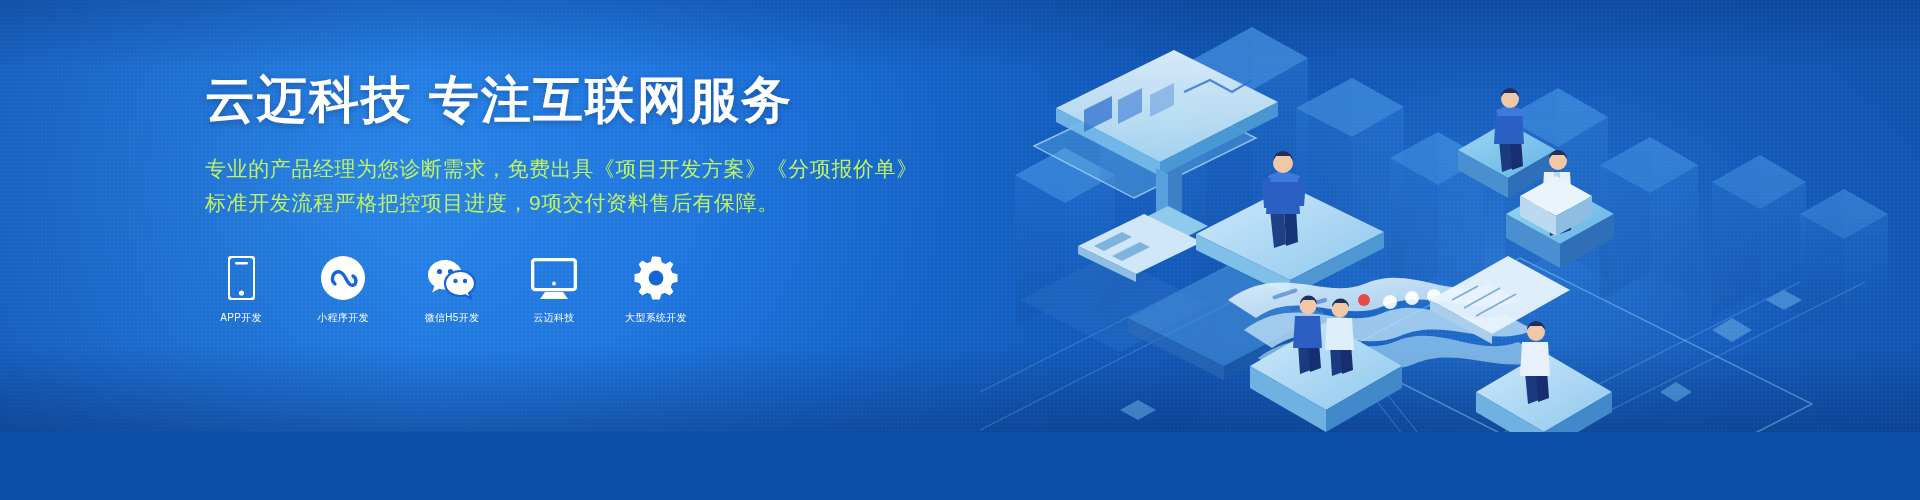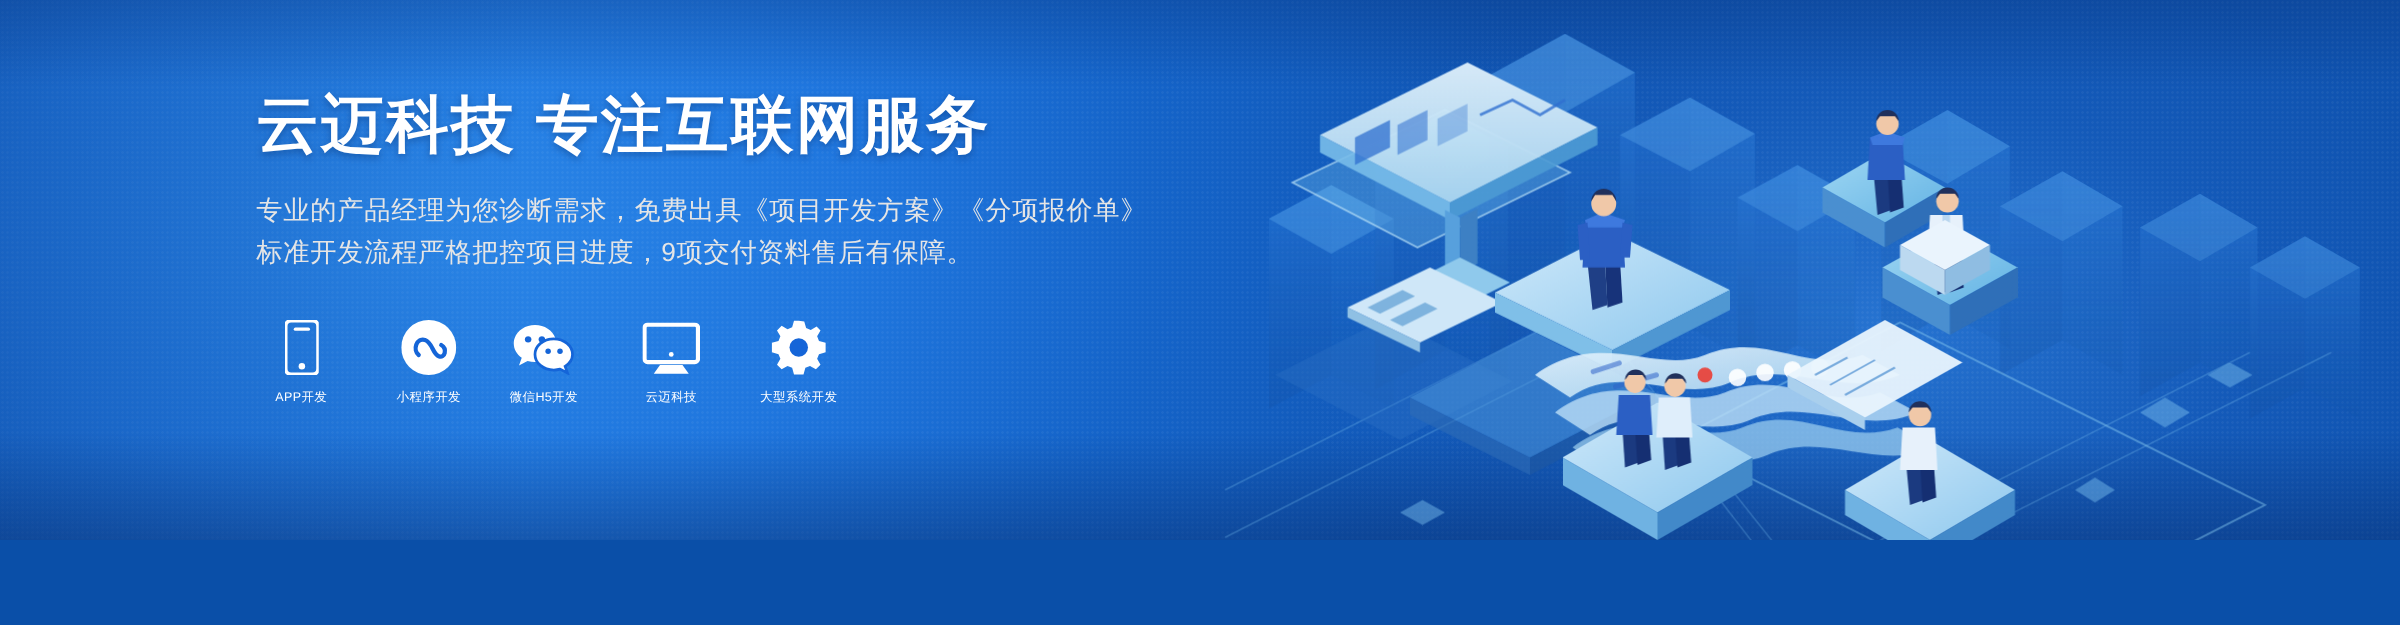--- a/index.html
+++ b/index.html
@@ -56,21 +56,21 @@
     color: #ffffff;
     font-size: 50px;
     font-weight: bold;
     letter-spacing: 2px;
     line-height: 1.15;
     margin: 0 0 22px 0;
     text-shadow: 0 2px 6px rgba(4,38,92,0.35);
     white-space: nowrap;
   }
   .subtitle {
-    color: #e5e5e5;
+    color: #bef264;
     font-size: 21px;
     line-height: 34px;
     letter-spacing: 0.6px;
     margin: 0;
   }
   .subtitle div { white-space: nowrap; }
 
   
   .services {
     display: flex;
@@ -91,21 +91,21 @@
     justify-content: center;
     margin-bottom: 11px;
   }
   .service .lbl {
     color: #ffffff;
     font-size: 10px;
     letter-spacing: 0.3px;
     white-space: nowrap;
   }
   .svc-0 { margin-right: 30px; }
-  .svc-1 { margin-right: 20px; }
+  .svc-1 { margin-right: 37px; }
   .svc-2 { margin-right: 30px; }
   .svc-3 { margin-right: 30px; }
 
   
   .illus {
     position: absolute;
     right: 0;
     top: 0;
     width: 960px;
     height: 500px;

